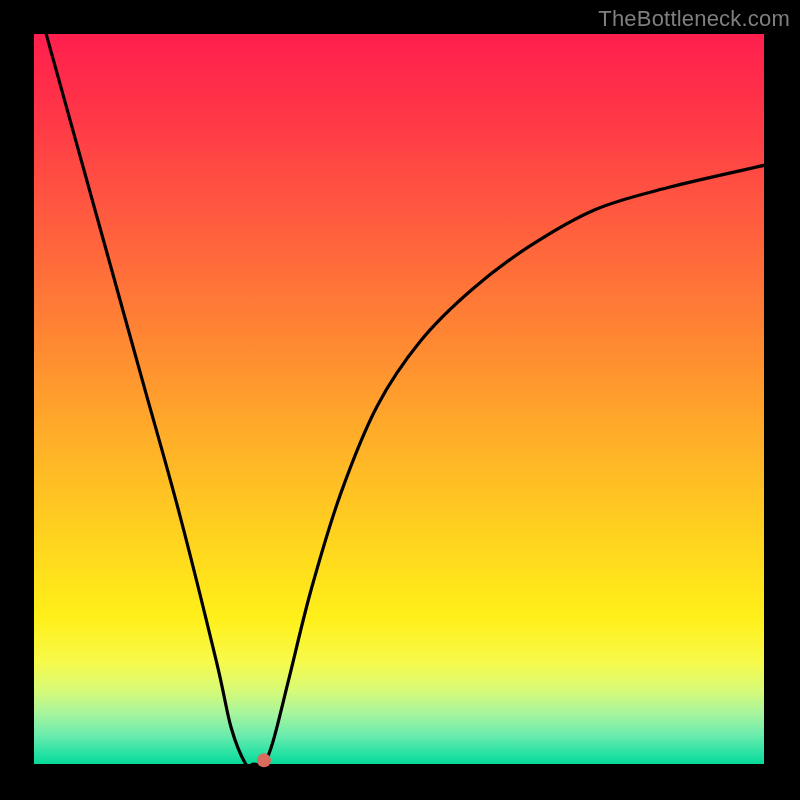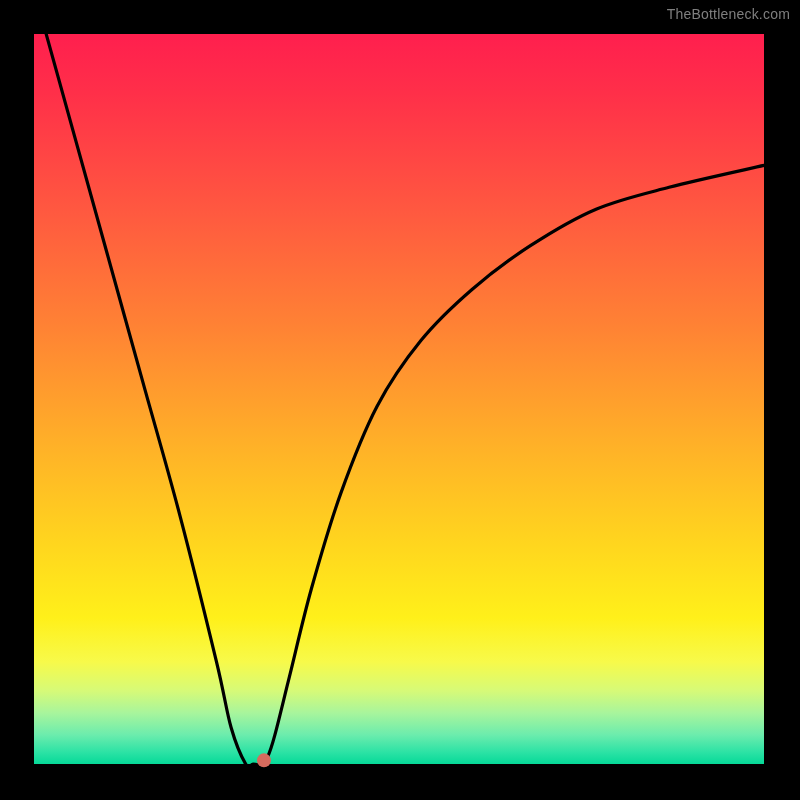--- a/index.html
+++ b/index.html
@@ -40,21 +40,21 @@
       #6cecad 96%,
       #29e2a4 98.5%,
       #06d998 100%
     );
   }
   .watermark {
     position: absolute;
     top: 6px;
     right: 10px;
     color: #7f7f7f;
-    font-size: 14px;
+    font-size: 22px;
     font-weight: 500;
     letter-spacing: 0.2px;
     user-select: none;
   }
   svg.curve {
     position: absolute;
     top: 0;
     left: 0;
     width: 730px;
     height: 730px;

